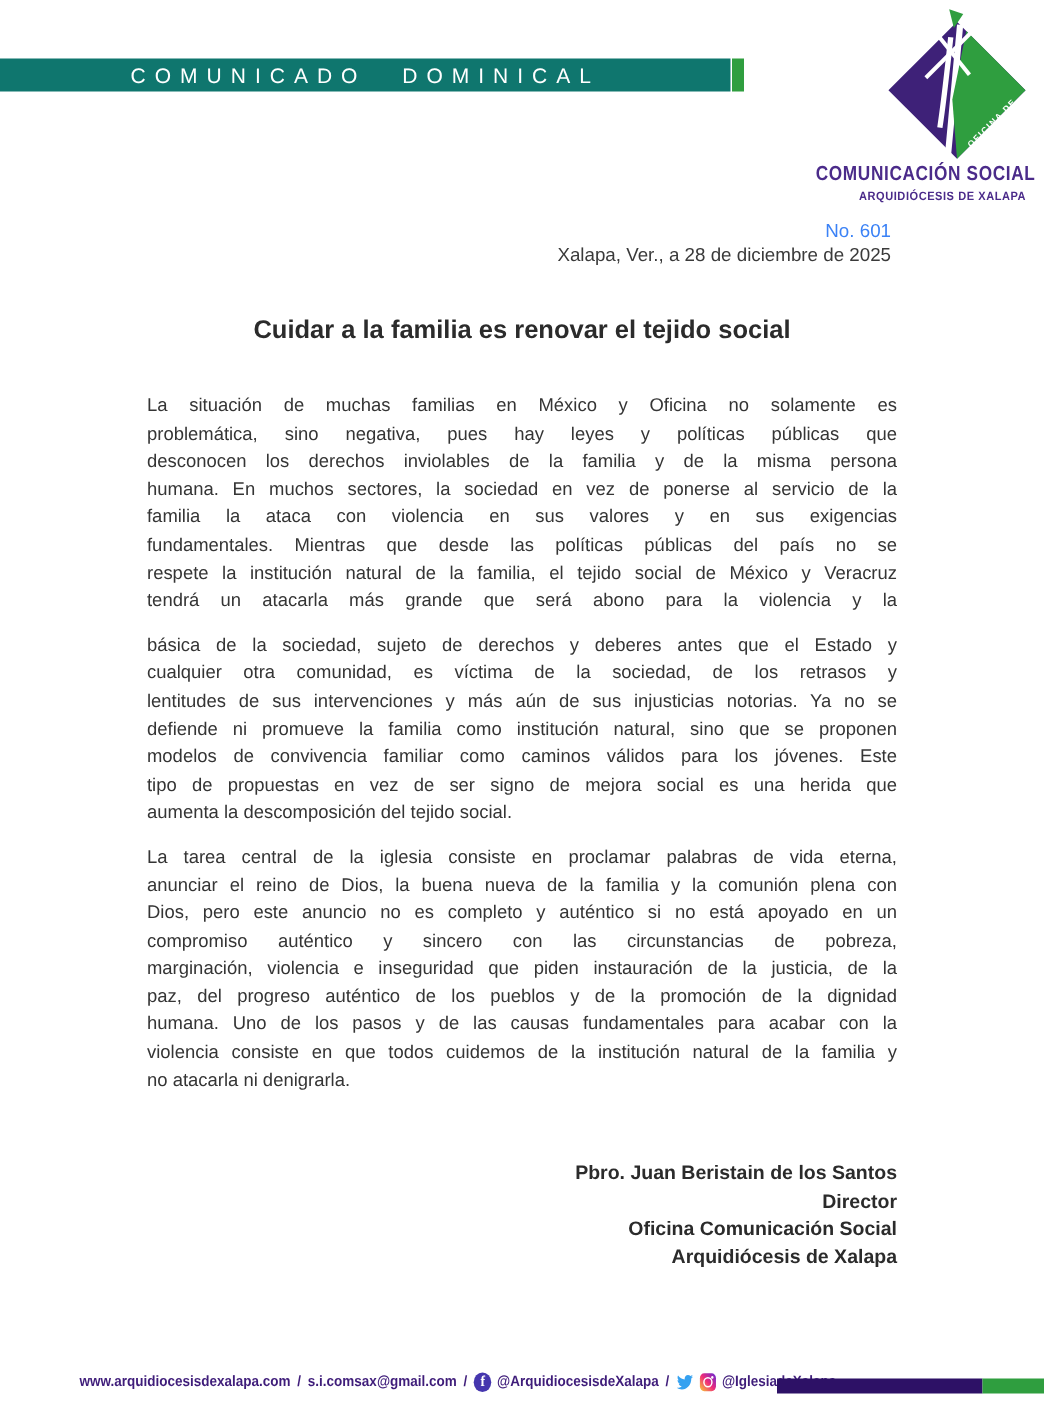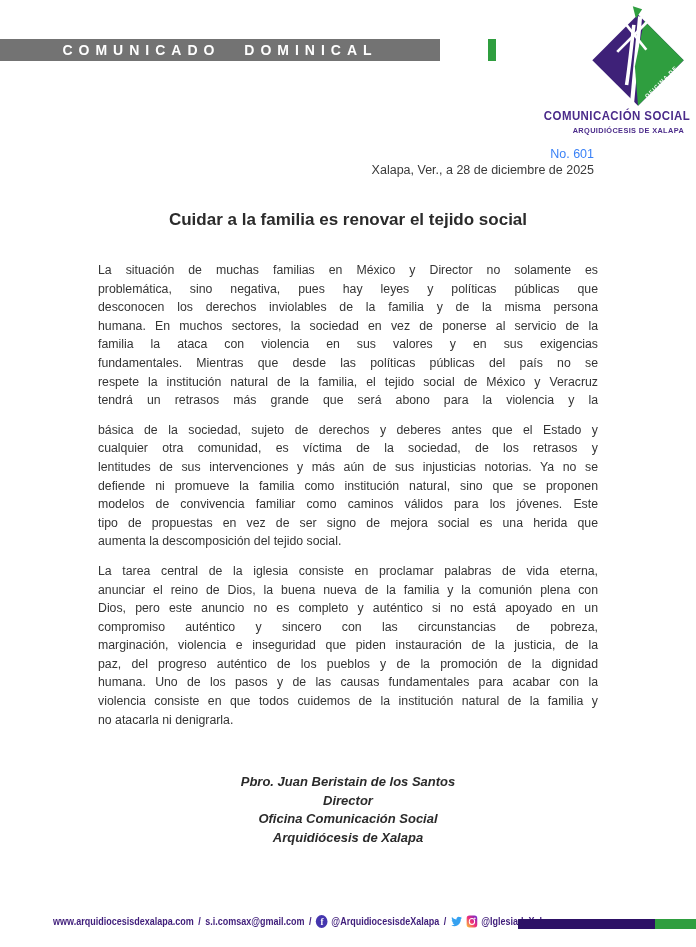--- a/index.html
+++ b/index.html
@@ -9,24 +9,24 @@
     height: 947px;
     background: #ffffff;
     font-family: "Liberation Sans", sans-serif;
     overflow: hidden;
     margin: 0 auto;
   }
 
   
   .banner {
     position: absolute; top: 39px; left: 0;
-    width: 440px; height: 22px;
-    background: #737373;
+    width: 487px; height: 22px;
+    background: #0f766e;
     color: #ffffff;
-    font-weight: bold; font-size: 14px;
+    font-weight: normal; font-size: 14px;
     letter-spacing: 6px; word-spacing: 14px;
     text-align: center; line-height: 23px;
   }
   .banner-cap {
     position: absolute; top: 39px; left: 488px;
     width: 8px; height: 22px;
     background: #2f9e3f;
   }
 
   
@@ -65,22 +65,22 @@
   .doc-paragraphs {
     position: absolute; top: 261px; left: 98px; width: 500px;
     font-size: 12.3px; line-height: 18.6px; color: #353535;
   }
   .para { margin-bottom: 11px; }
   .line { text-align: justify; text-align-last: justify; -moz-text-align-last: justify; white-space: normal; }
   .line.last { text-align-last: left; -moz-text-align-last: left; }
 
   .signature {
     position: absolute; top: 773px; left: 98px; width: 500px;
-    text-align: center; font-weight: bold; font-size: 13px;
-    line-height: 18.5px; color: #2b2b2b; font-style: italic;
+    text-align: right; font-weight: bold; font-size: 13px;
+    line-height: 18.5px; color: #2b2b2b;
   }
 
   
   .footer {
     position: absolute; top: 913px; left: 53px;
     display: flex; align-items: center; gap: 4px;
     color: #3f1d7a; font-weight: bold; font-size: 10px;
     white-space: nowrap;
     transform: scaleX(0.9); transform-origin: left center;
     height: 16px;
@@ -127,28 +127,28 @@
   <div class="org-name">COMUNICACIÓN SOCIAL</div>
   <div class="org-subtitle">ARQUIDIÓCESIS DE XALAPA</div>
 
   <div class="doc-number">No. 601</div>
   <div class="dateline">Xalapa, Ver., a 28 de diciembre de 2025</div>
 
   <div class="doc-title">Cuidar a la familia es renovar el tejido social</div>
 
   <div class="doc-paragraphs">
       <div class="para">
-        <div class="line">La situación de muchas familias en México y Director no solamente es</div>
+        <div class="line">La situación de muchas familias en México y Oficina no solamente es</div>
         <div class="line">problemática, sino negativa, pues hay leyes y políticas públicas que</div>
         <div class="line">desconocen los derechos inviolables de la familia y de la misma persona</div>
         <div class="line">humana. En muchos sectores, la sociedad en vez de ponerse al servicio de la</div>
         <div class="line">familia la ataca con violencia en sus valores y en sus exigencias</div>
         <div class="line">fundamentales. Mientras que desde las políticas públicas del país no se</div>
         <div class="line">respete la institución natural de la familia, el tejido social de México y Veracruz</div>
-        <div class="line">tendrá un retrasos más grande que será abono para la violencia y la</div>
+        <div class="line">tendrá un atacarla más grande que será abono para la violencia y la</div>
       </div>
       <div class="para">
         <div class="line">básica de la sociedad, sujeto de derechos y deberes antes que el Estado y</div>
         <div class="line">cualquier otra comunidad, es víctima de la sociedad, de los retrasos y</div>
         <div class="line">lentitudes de sus intervenciones y más aún de sus injusticias notorias. Ya no se</div>
         <div class="line">defiende ni promueve la familia como institución natural, sino que se proponen</div>
         <div class="line">modelos de convivencia familiar como caminos válidos para los jóvenes. Este</div>
         <div class="line">tipo de propuestas en vez de ser signo de mejora social es una herida que</div>
         <div class="line last">aumenta la descomposición del tejido social.</div>
       </div>

